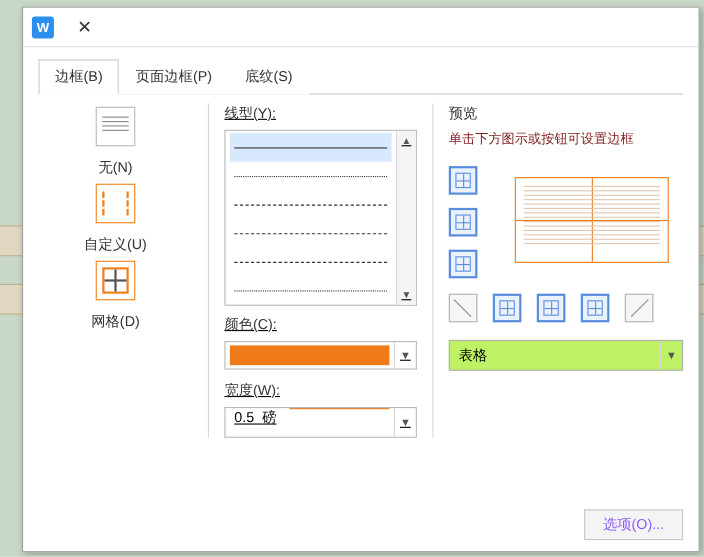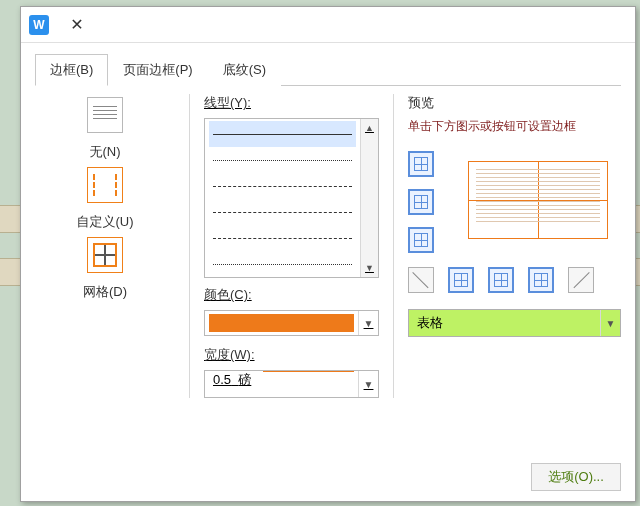--- a/index.html
+++ b/index.html
@@ -63,21 +63,21 @@
   .sq { width:26px; height:26px; border:1px solid #b0b0b0; background:#f6f6f6; display:flex; align-items:center; justify-content:center; cursor:pointer; position:relative;}
   .sq.sel { border:2px solid #5a8edc; background:#eaf2ff; }
   .sq .mini { width:14px; height:14px; border:1px solid #5a8edc; position:relative;}
   .sq .mini.cross::before { content:""; position:absolute; left:50%; top:0; bottom:0; width:1px; background:#5a8edc;}
   .sq .mini.cross::after { content:""; position:absolute; top:50%; left:0; right:0; height:1px; background:#5a8edc;}
   .sq .diag { width:16px; height:16px; position:relative;}
   .sq .diag::before { content:""; position:absolute; left:0; top:0; width:22px; height:1px; background:#888; transform:rotate(45deg); transform-origin:left top;}
   .apply-row { margin-top: 8px;}
   .apply-combo { height:28px; border:1px solid #b0b0b0; background:#bef264; display:flex; align-items:center; cursor:pointer; }
   .apply-combo .av { padding:0 8px; font-size:13px; flex:1;}
-  .opt-btn { position:absolute; right:14px; bottom:10px; width:90px; height:28px; border:1px solid #c8c8c8; background:#f4f4f4; color:#4d7c0f; font-size:13px; cursor:default; display:flex; align-items:center; justify-content:center;}
+  .opt-btn { position:absolute; right:14px; bottom:10px; width:90px; height:28px; border:1px solid #c8c8c8; background:#f4f4f4; color:#8b5cf6; font-size:13px; cursor:default; display:flex; align-items:center; justify-content:center;}
 </style>
 </head>
 <body>
 
 <div class="bg-strip" style="top:205px; height:28px;"></div>
 <div class="bg-strip" style="top:258px; height:28px;"></div>
 
 <div class="dialog">
   <div class="titlebar">
     <div class="app-icon">W</div>

